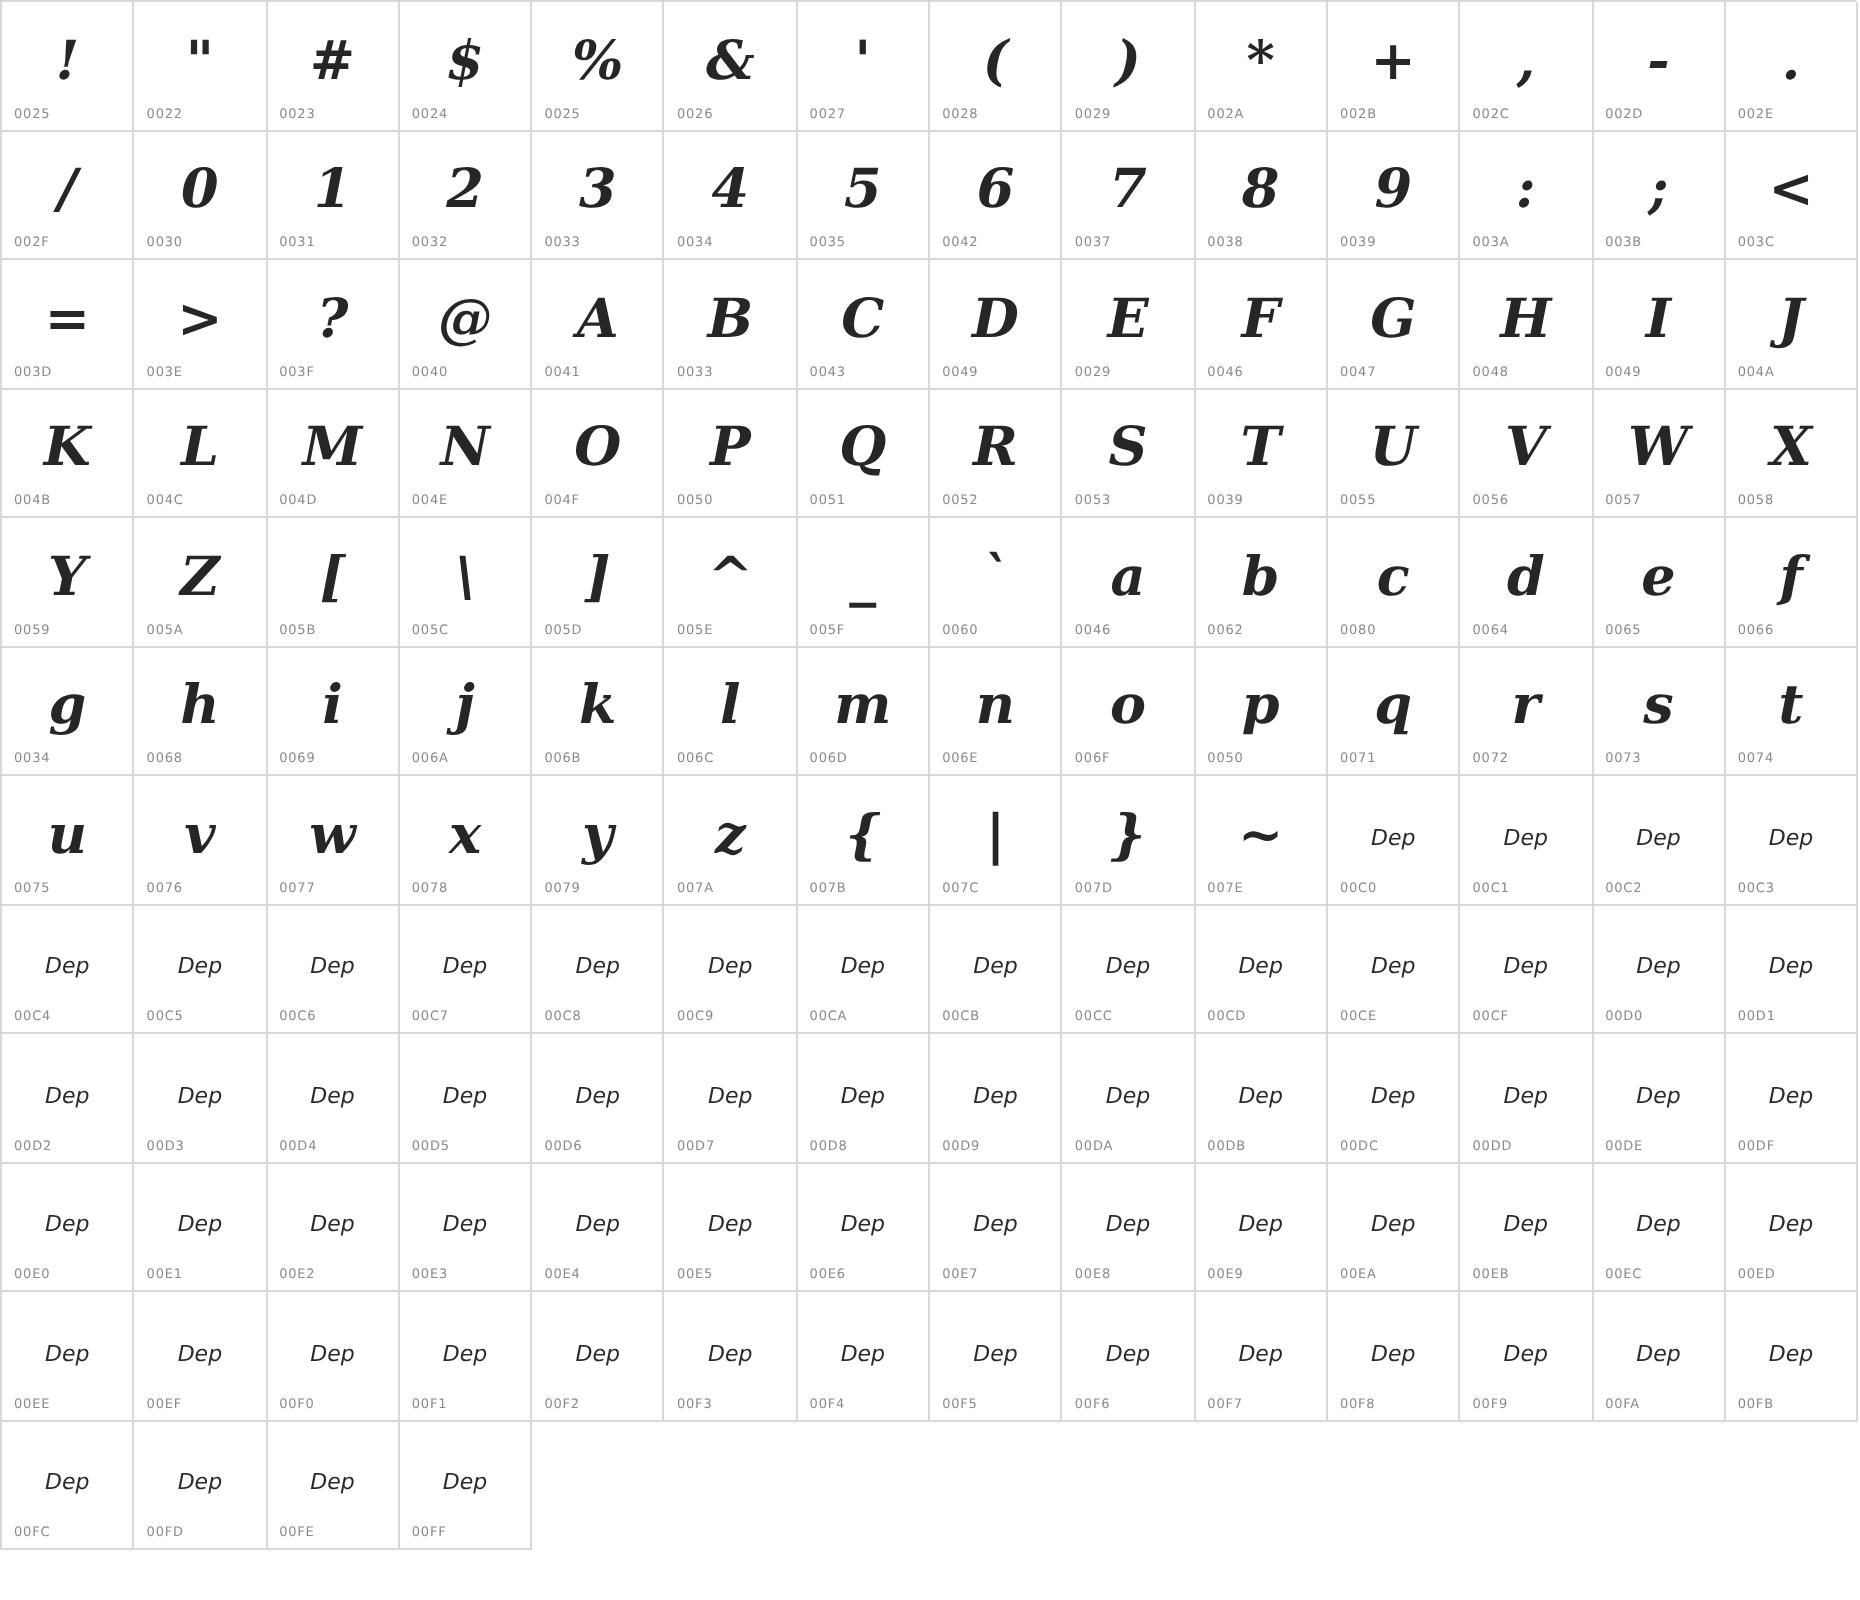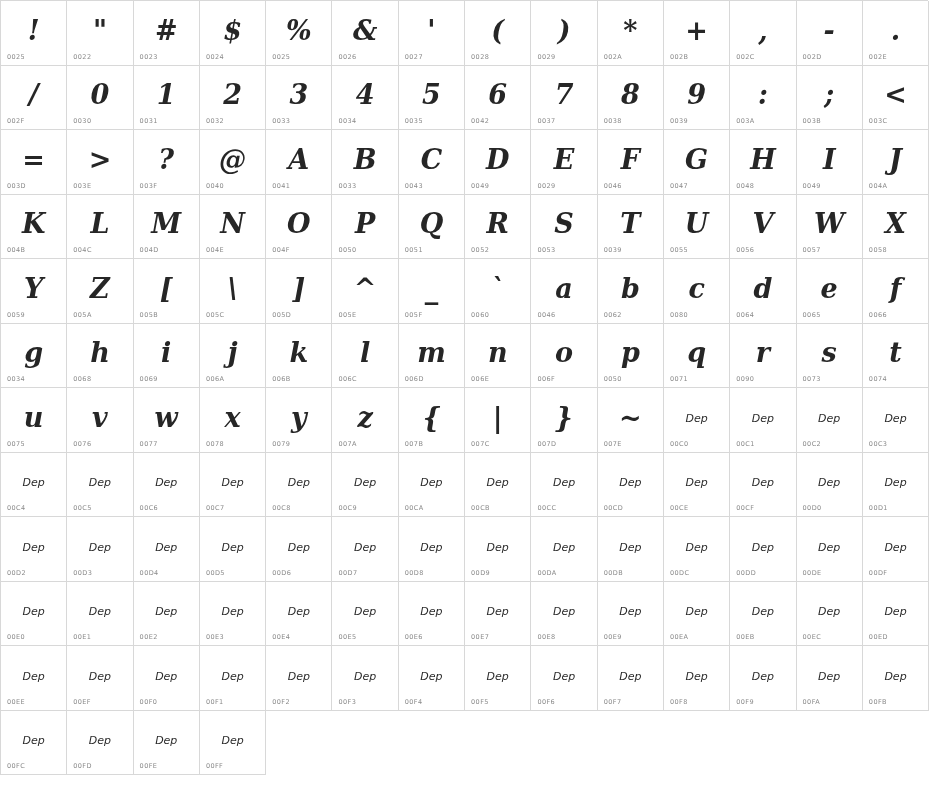--- a/index.html
+++ b/index.html
@@ -387,21 +387,21 @@
     <div class="cell">
       <div class="glyph">p</div>
       <div class="code">0050</div>
     </div>
     <div class="cell">
       <div class="glyph">q</div>
       <div class="code">0071</div>
     </div>
     <div class="cell">
       <div class="glyph">r</div>
-      <div class="code">0090</div>
+      <div class="code">0072</div>
     </div>
     <div class="cell">
       <div class="glyph">s</div>
       <div class="code">0073</div>
     </div>
     <div class="cell">
       <div class="glyph">t</div>
       <div class="code">0074</div>
     </div>
     <div class="cell">

